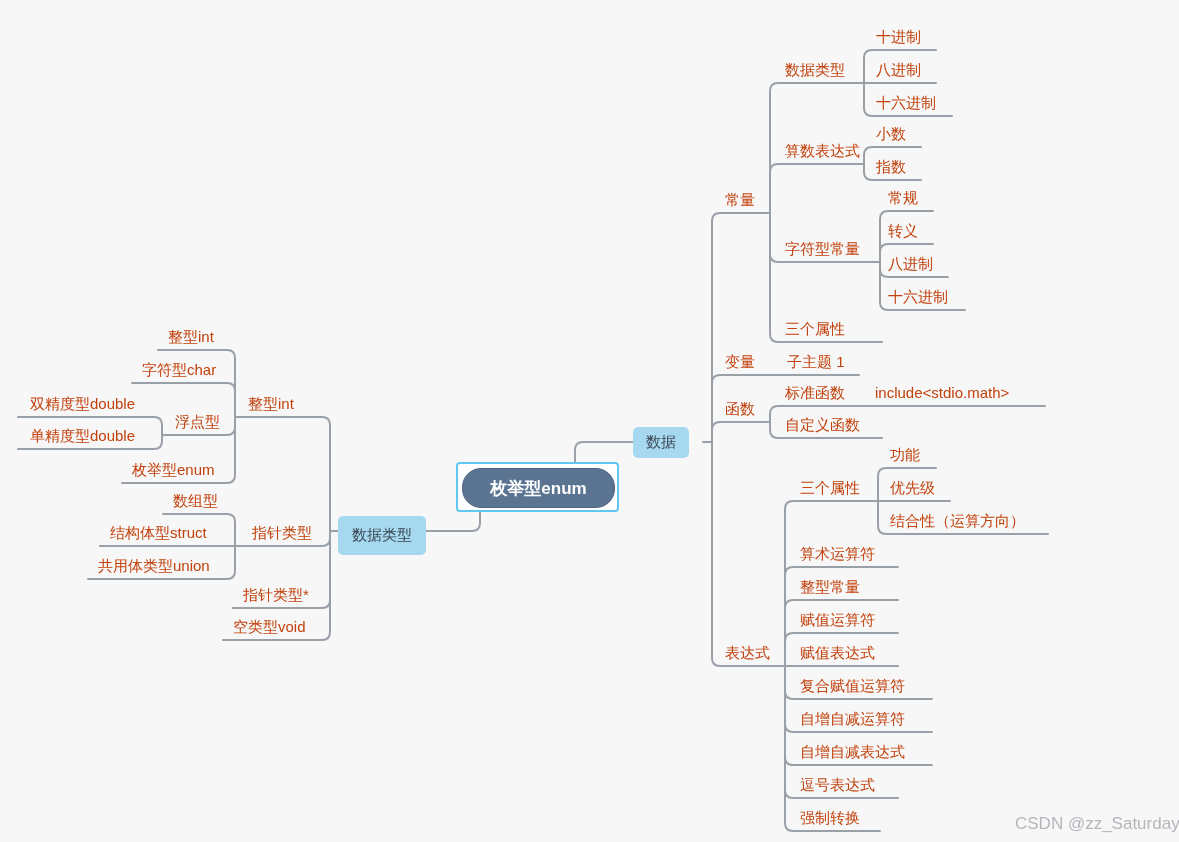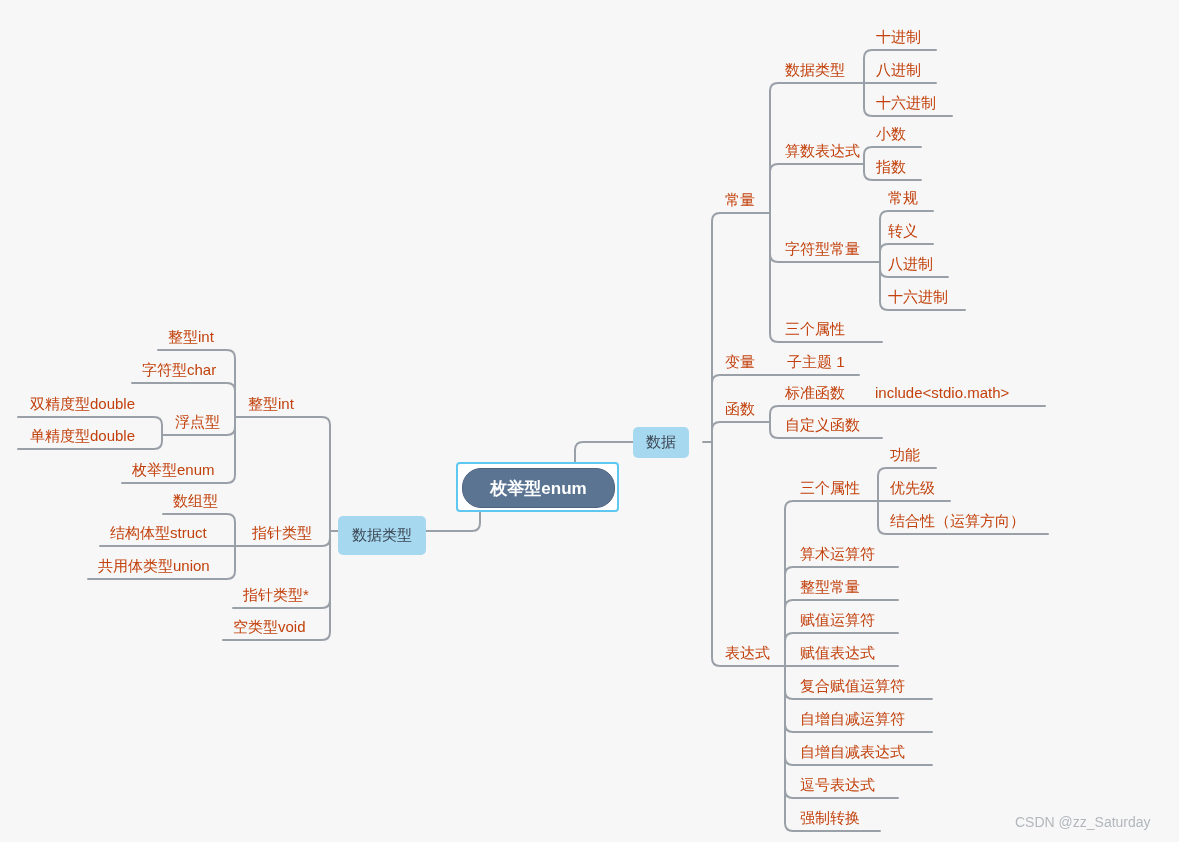--- a/index.html
+++ b/index.html
@@ -42,21 +42,21 @@
     background:#5a7492;
     border:1px solid #4d6384;
     border-radius:19px;
     color:#ffffff;font-size:17px;font-weight:bold;
     display:flex;align-items:center;justify-content:center;
     white-space:nowrap;
   }
   .watermark{
     position:absolute;
     left:1015px;top:814px;
-    font-size:14px;color:#b3b7bc;
+    font-size:17px;color:#b3b7bc;
     white-space:nowrap;
   }
 </style>
 </head>
 <body>
 
 <div id="canvas">
 
   <svg id="wires" viewBox="0 0 1179 842" fill="none" stroke="#9aa0a8" stroke-width="2" stroke-linecap="round" stroke-linejoin="round">
 

